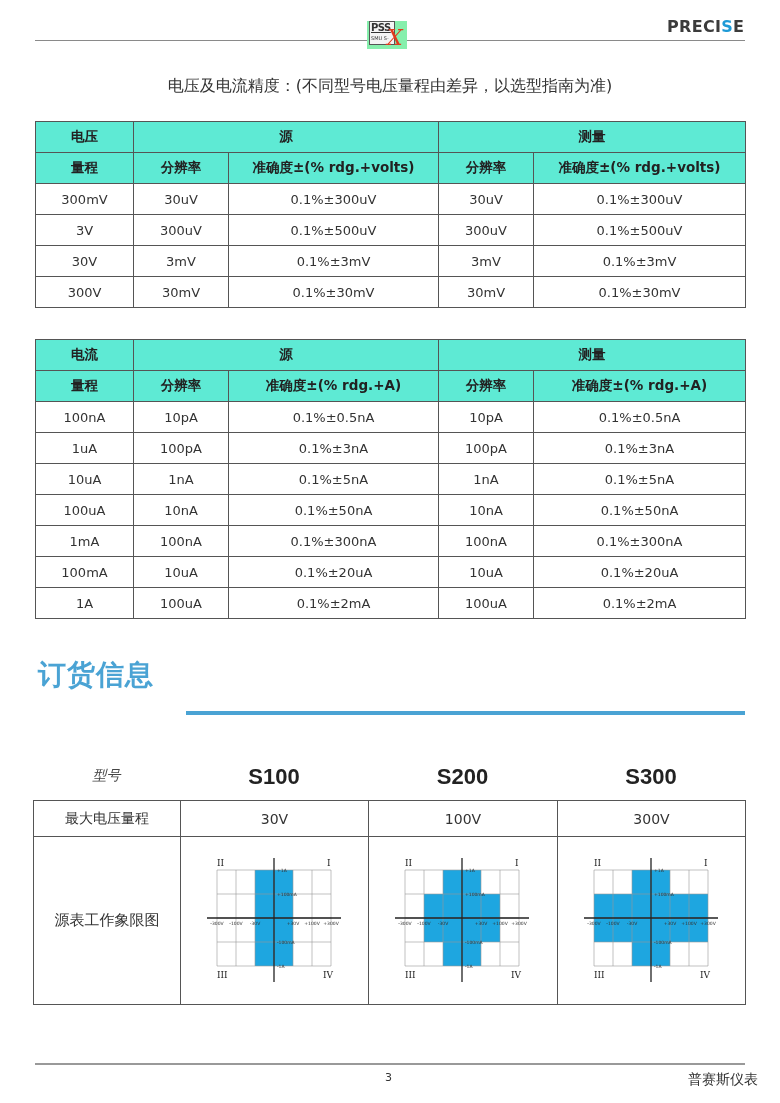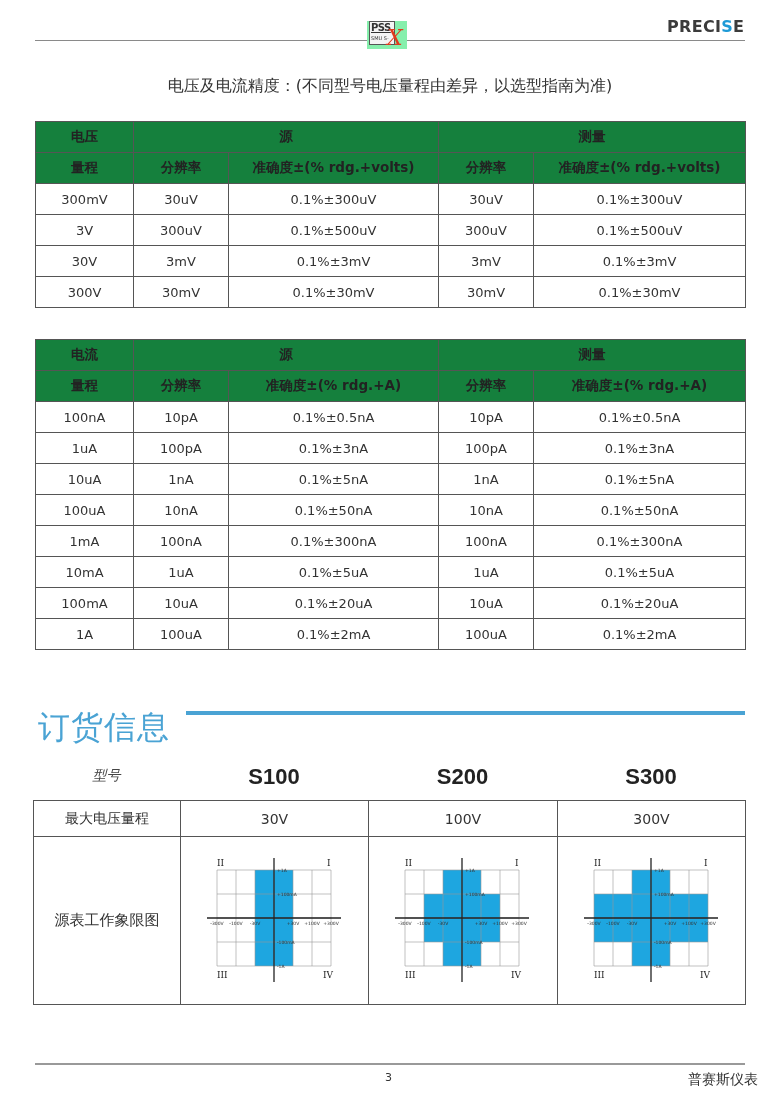--- a/index.html
+++ b/index.html
@@ -9,23 +9,23 @@
   .logo-pss { position:absolute; left:367px; top:21px; width:40px; height:28px; background:#86efac; }
   .logo-pss .box { position:absolute; left:2px; top:0; width:24px; height:22px; border:1px solid #555; background:#f4f4f4; }
   .logo-pss .p1 { position:absolute; left:4px; top:1px; font-size:10px; font-weight:bold; color:#333; letter-spacing:-0.5px; text-decoration:underline; }
   .logo-pss .p2 { position:absolute; left:4px; top:14px; font-size:5px; color:#333; }
   .logo-pss .x { position:absolute; left:20px; top:6px; font-size:22px; font-style:italic; color:#e03a1e; font-family:"DejaVu Serif",serif; line-height:22px; }
   .brand { position:absolute; left:667px; top:17px; font-size:16px; font-weight:bold; color:#3b3b3b; letter-spacing:0.3px; }
   .brand .s { color:#1e9ad6; }
   .subtitle { position:absolute; left:0; width:780px; top:76px; text-align:center; font-size:16px; color:#333; }
   table.spec { position:absolute; left:35px; border-collapse:collapse; table-layout:fixed; width:710px; }
   table.spec td { border:1.4px solid #555; text-align:center; font-size:13px; color:#333; padding:0; height:30px; }
-  table.spec tr.h td { background:#15803d; font-weight:bold; font-size:13.5px; color:#222; }
+  table.spec tr.h td { background:#5eead4; font-weight:bold; font-size:13.5px; color:#222; }
   #vt { top:121px; } #ct { top:339px; }
-  .sec-title { position:absolute; left:38px; top:706px; font-size:32px; font-weight:normal; color:#4aa3d4; letter-spacing:1px; }
+  .sec-title { position:absolute; left:38px; top:656px; font-size:28px; font-weight:bold; color:#4aa3d4; letter-spacing:1px; }
   .sec-line { position:absolute; left:186px; top:711px; width:559px; height:4px; background:#4aa3d4; }
   .model-row { position:absolute; top:764px; left:33px; width:712px; height:24px; }
   .model-row span { position:absolute; text-align:center; top:0; }
   .model-label { font-size:14px; color:#444; }
   .model-name { font-size:22px; font-weight:bold; color:#222; font-family:"Liberation Sans",sans-serif; }
   table.order { position:absolute; left:33px; top:800px; border-collapse:collapse; table-layout:fixed; width:712px; }
   table.order td { border:1.4px solid #555; text-align:center; font-size:14px; color:#333; padding:0; }
   .quad { position:relative; width:140px; height:130px; margin:16px auto; }
   .quad svg { display:block; }
   .ftr-line { position:absolute; left:35px; top:1063px; width:710px; height:2px; background:#999; }
@@ -146,27 +146,20 @@
     <td>0.1%±50nA</td>
     <td>10nA</td>
     <td>0.1%±50nA</td>
   </tr>
   <tr>
     <td>1mA</td>
     <td>100nA</td>
     <td>0.1%±300nA</td>
     <td>100nA</td>
     <td>0.1%±300nA</td>
-  </tr>
-  <tr>
-    <td>10mA</td>
-    <td>1uA</td>
-    <td>0.1%±5uA</td>
-    <td>1uA</td>
-    <td>0.1%±5uA</td>
   </tr>
   <tr>
     <td>100mA</td>
     <td>10uA</td>
     <td>0.1%±20uA</td>
     <td>10uA</td>
     <td>0.1%±20uA</td>
   </tr>
   <tr>
     <td>1A</td>

